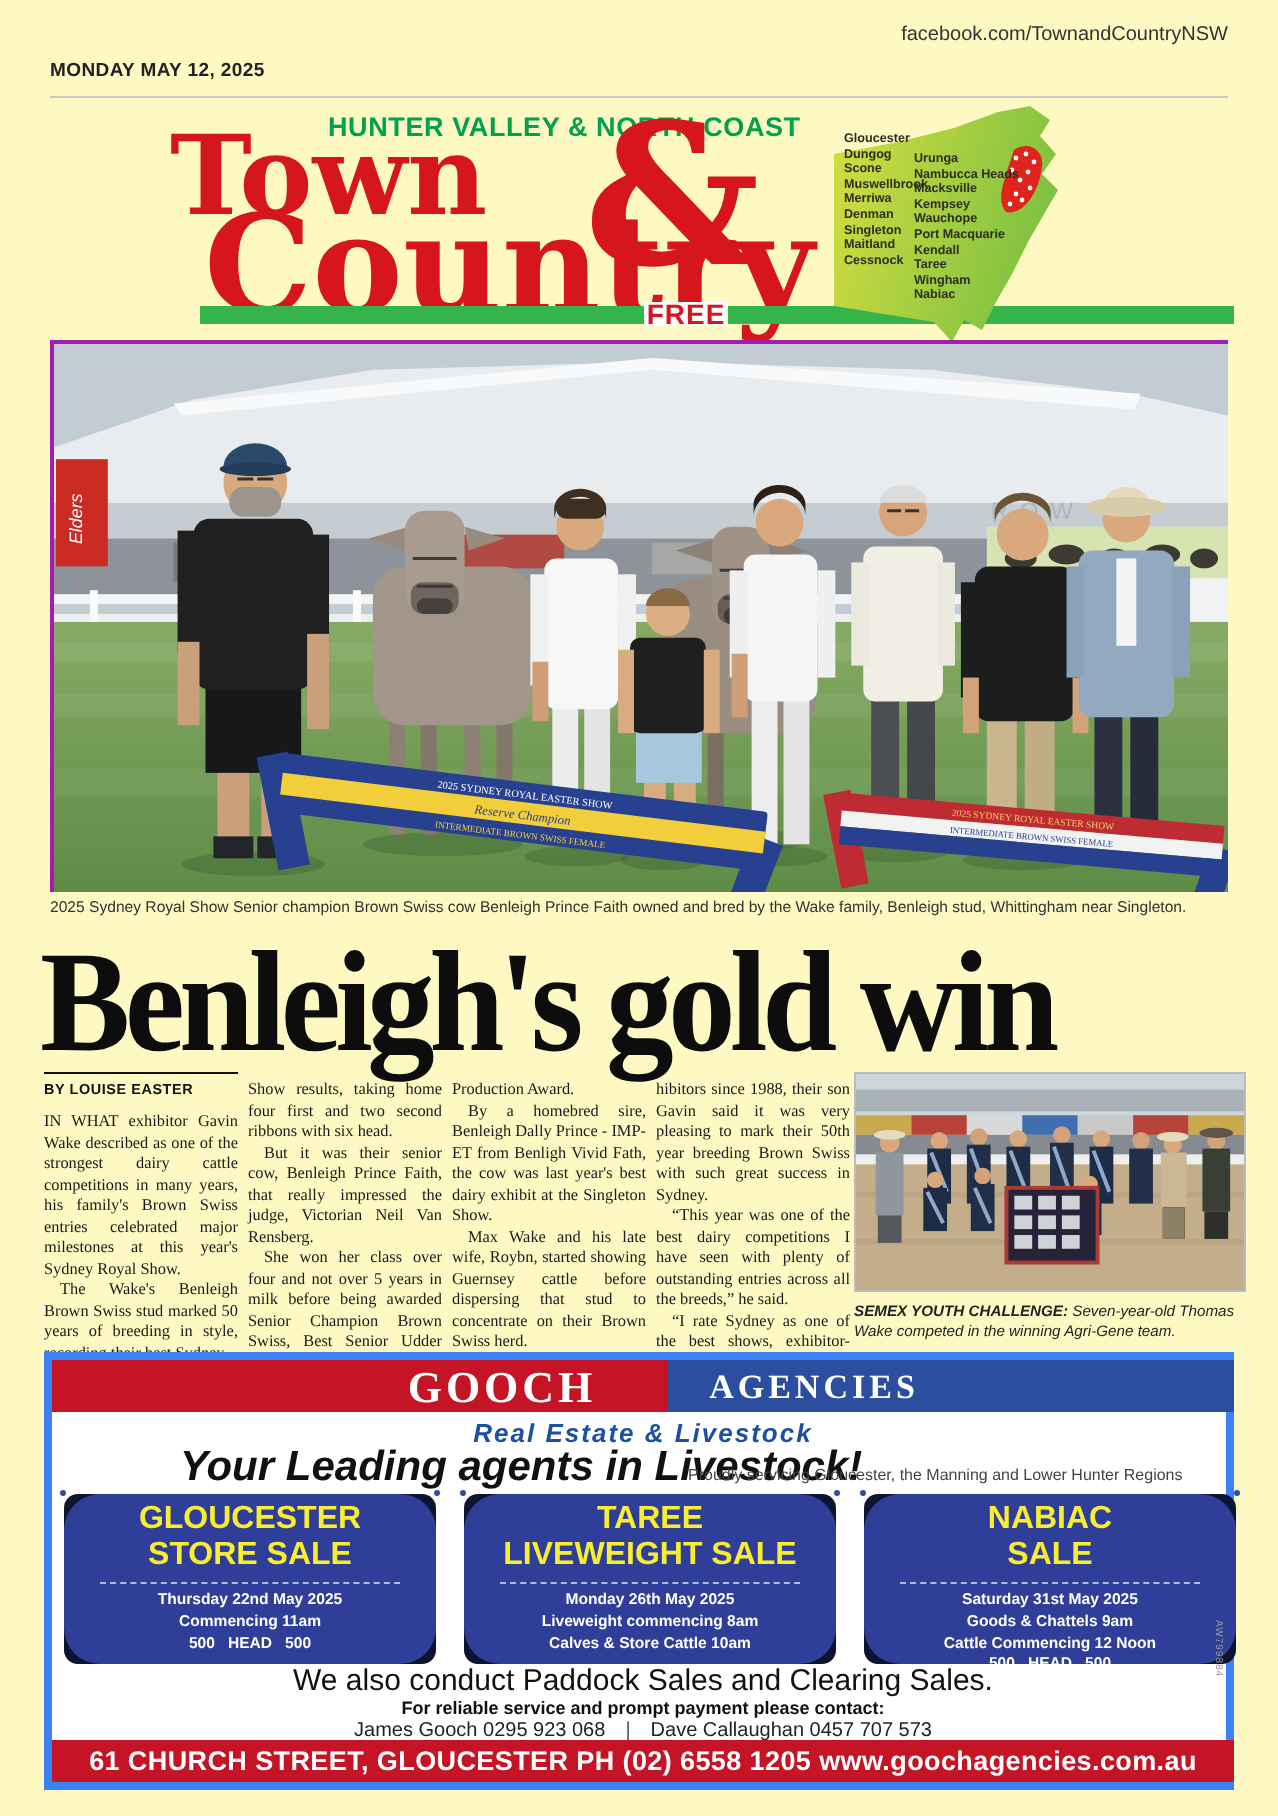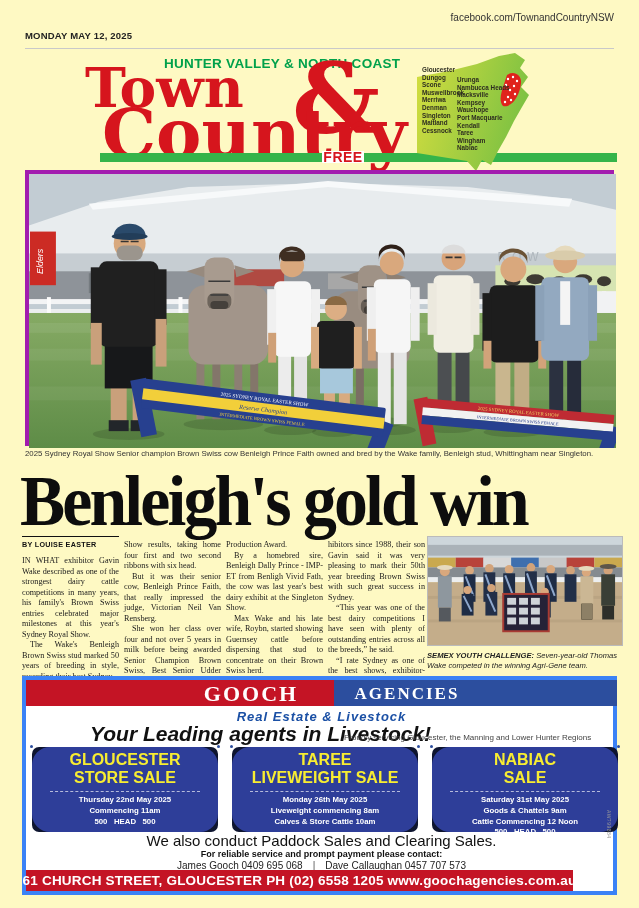--- a/index.html
+++ b/index.html
@@ -20,21 +20,21 @@
   .mast-country{left:102px;top:106px;font-size:68px;}
   .greenbar{left:100px;top:153px;width:517px;height:9px;background:#35b44a;}
   .freebox{left:322px;top:151px;width:42px;height:12px;background:#fff;display:flex;align-items:center;justify-content:center;}
   .freebox span{font-size:14px;font-weight:bold;color:#d6151d;letter-spacing:.5px;}
   .mapwrap{left:415px;top:53px;width:160px;height:120px;}
   .towns{font-size:6.3px;font-weight:bold;color:#2d2d20;line-height:7.6px;}
   .towns-left{left:422px;top:66px;}
   .towns-right{left:457px;top:76px;}
 
   
-  .photo{left:25px;top:170px;width:589px;height:276px;border:4px solid #a21caf;box-sizing:border-box;}
+  .photo{left:25px;top:170px;width:589px;height:276px;border:2px solid #a21caf;box-sizing:border-box;}
   .caption-main{left:25px;top:449px;width:589px;font-size:7.8px;color:#333;}
 
   
   .headline{left:20px;top:460px;font-family:"Liberation Serif",serif;font-weight:bold;
             font-size:72px;letter-spacing:-3px;color:#0d0d0d;transform:scaleX(.94);transform-origin:left top;white-space:nowrap;}
   .bylinerule{left:22px;top:536px;width:97px;height:1px;background:#111;}
   .byline{left:22px;top:540px;font-size:7.2px;font-weight:bold;letter-spacing:.3px;color:#111;}
   .col{position:absolute;width:97px;font-family:"Liberation Serif",serif;font-size:8.2px;line-height:10.5px;
        text-align:justify;color:#1a1a1a;}
   .col p{margin:0;}
@@ -60,21 +60,21 @@
   .sb1{left:6px;} .sb2{left:206px;} .sb3{left:406px;}
   .sale-title{font-size:16px;line-height:18px;font-weight:bold;color:#f8ed31;text-align:center;padding-top:4px;}
   .sale-dash{width:150px;border-top:1px dashed rgba(255,255,255,.65);margin:4px 0 3px 0;}
   .sale-lines{font-size:7.8px;line-height:10.8px;font-weight:bold;color:#fff;text-align:center;}
   .dot{position:absolute;width:3px;height:3px;background:#2c4e9e;border-radius:50%;top:-2px;}
   .dot-l{left:-2px;} .dot-r{right:-2px;}
   .ad-also{left:0;top:152px;width:591px;text-align:center;font-size:15px;color:#111;}
   .ad-contact-intro{left:0;top:169px;width:591px;text-align:center;font-size:9px;font-weight:bold;color:#111;}
   .ad-contacts{left:0;top:180px;width:591px;text-align:center;font-size:10px;color:#222;}
   .ad-contacts .sep{margin:0 10px;color:#555;}
-  .addressbar{left:0;bottom:0;width:547px;height:21px;background:#c41425;display:flex;align-items:center;justify-content:center;}
+  .addressbar{left:0;bottom:0;width:591px;height:21px;background:#c41425;display:flex;align-items:center;justify-content:center;}
   .addressbar span{color:#fff;font-weight:bold;font-size:13.5px;letter-spacing:.2px;white-space:nowrap;}
   .adcode{right:1px;top:130px;writing-mode:vertical-rl;font-size:5px;color:#999;letter-spacing:.5px;}
 </style>
 </head>
 <body>
 
 <div class="page">
 
   <div class="abs date">MONDAY MAY 12, 2025</div>
   <div class="abs fb">facebook.com/TownandCountryNSW</div>
@@ -523,21 +523,21 @@
             <div>Goods &amp; Chattels 9am</div>
             <div>Cattle Commencing 12 Noon</div>
             <div>500&nbsp;&nbsp;&nbsp;HEAD&nbsp;&nbsp;&nbsp;500</div>
           </div>
       </div>
     </div>
 
     <div class="abs ad-also">We also conduct Paddock Sales and Clearing Sales.</div>
     <div class="abs ad-contact-intro">For reliable service and prompt payment please contact:</div>
     <div class="abs ad-contacts">
-      <span>James Gooch  0409 695 068</span><span class="sep">|</span><span>Dave Callaughan  0457 707 573</span>
+      <span>James Gooch  0295 923 068</span><span class="sep">|</span><span>Dave Callaughan  0457 707 573</span>
     </div>
     <div class="abs addressbar">
       <span>61 CHURCH STREET, GLOUCESTER PH (02) 6558 1205 www.goochagencies.com.au</span>
     </div>
     <div class="abs adcode">AW799884</div>
   </div>
 
 </div>
 
 </body></html>

